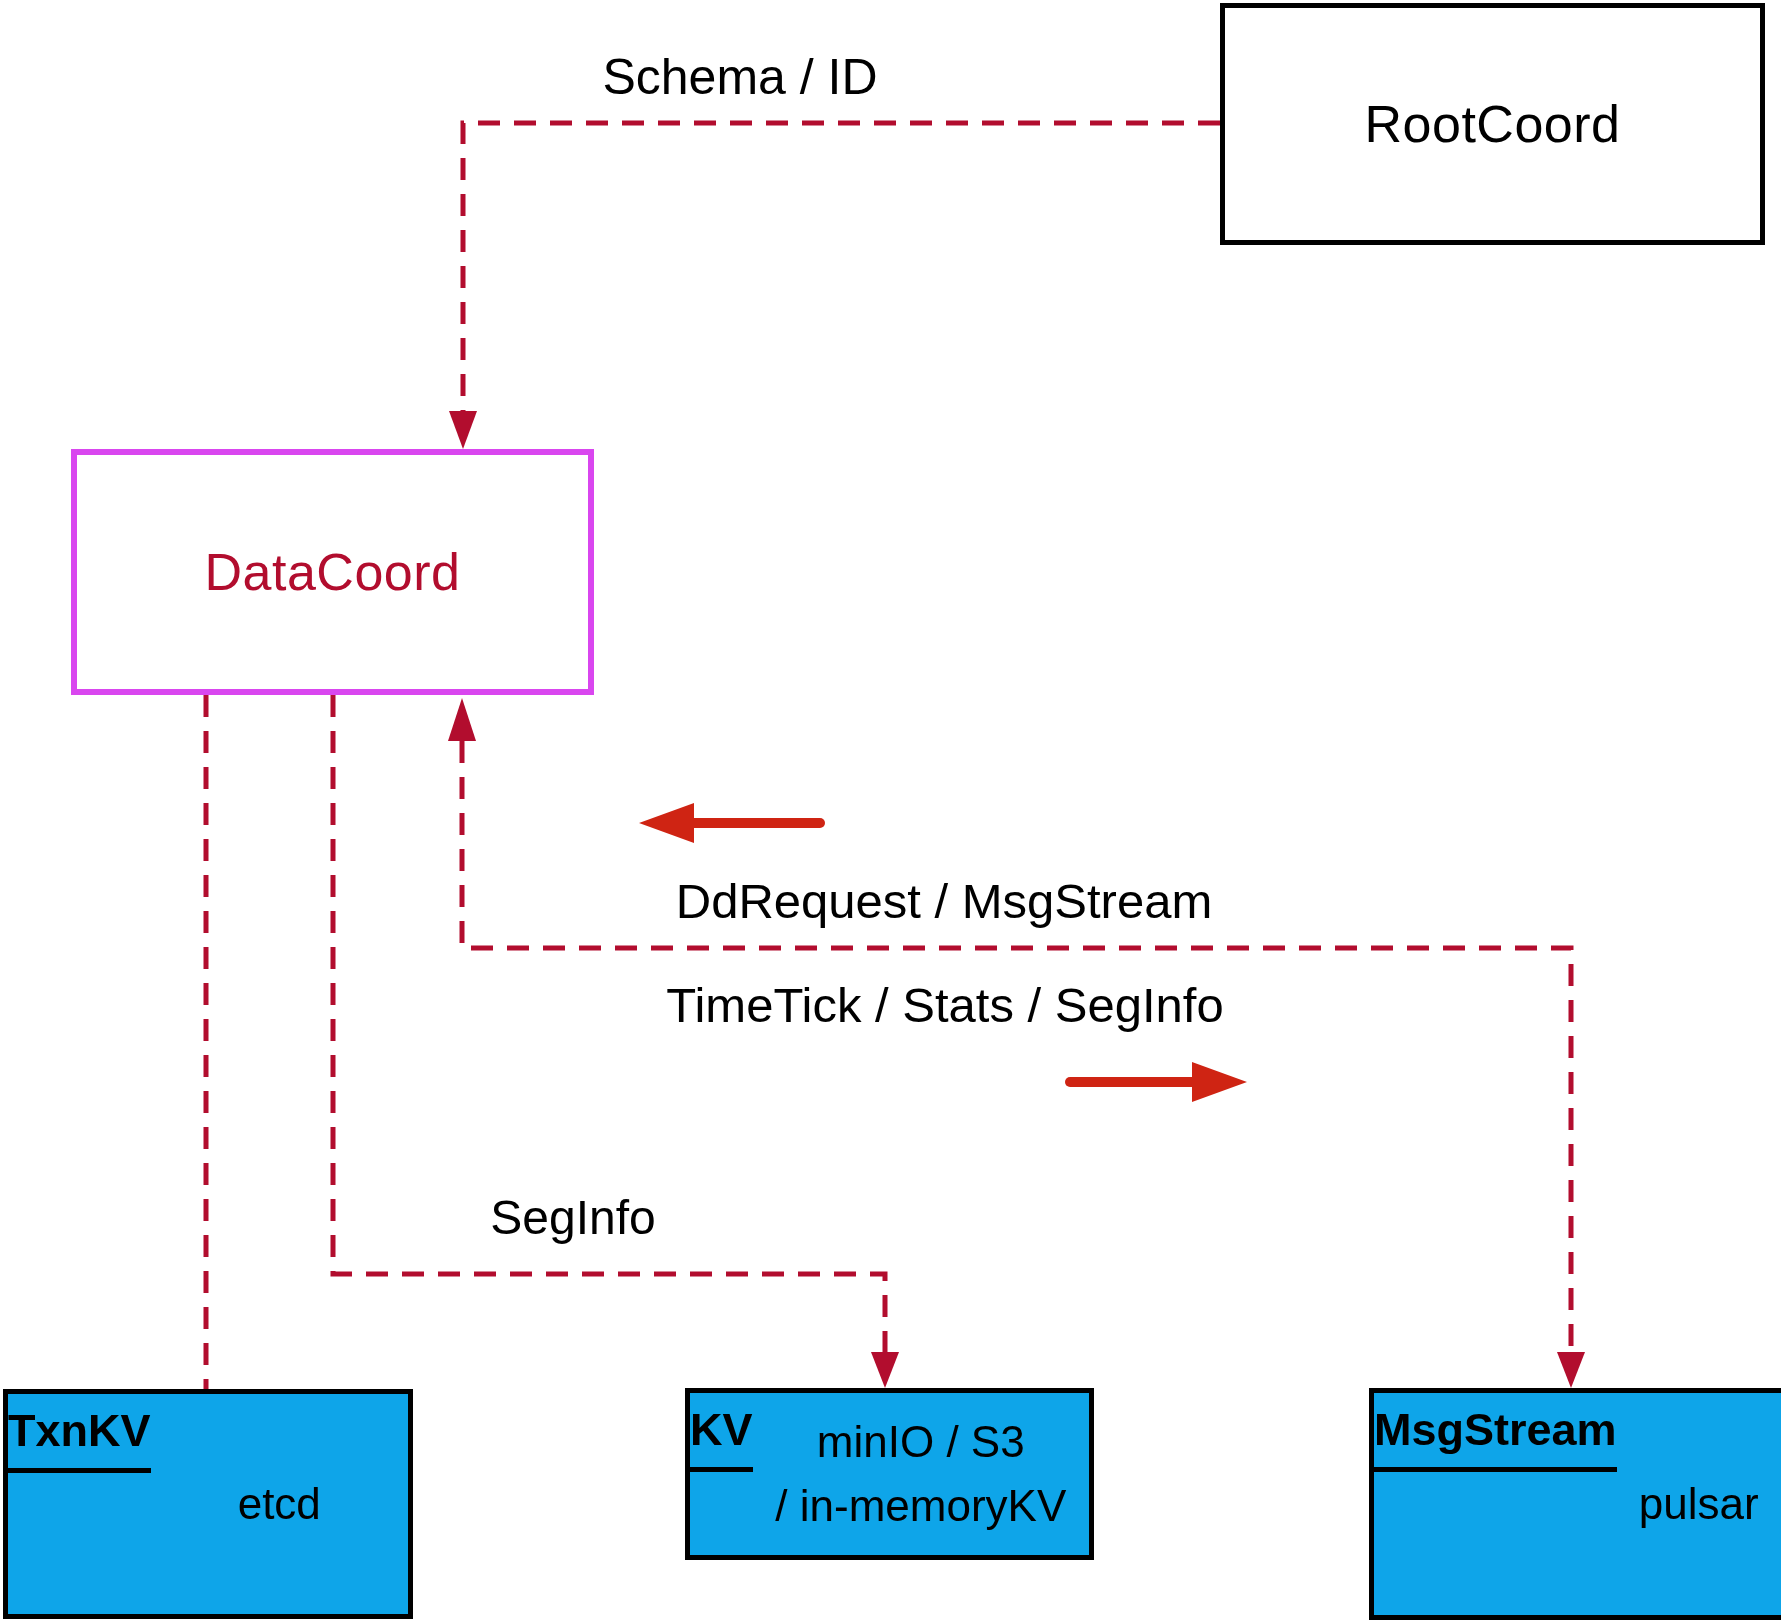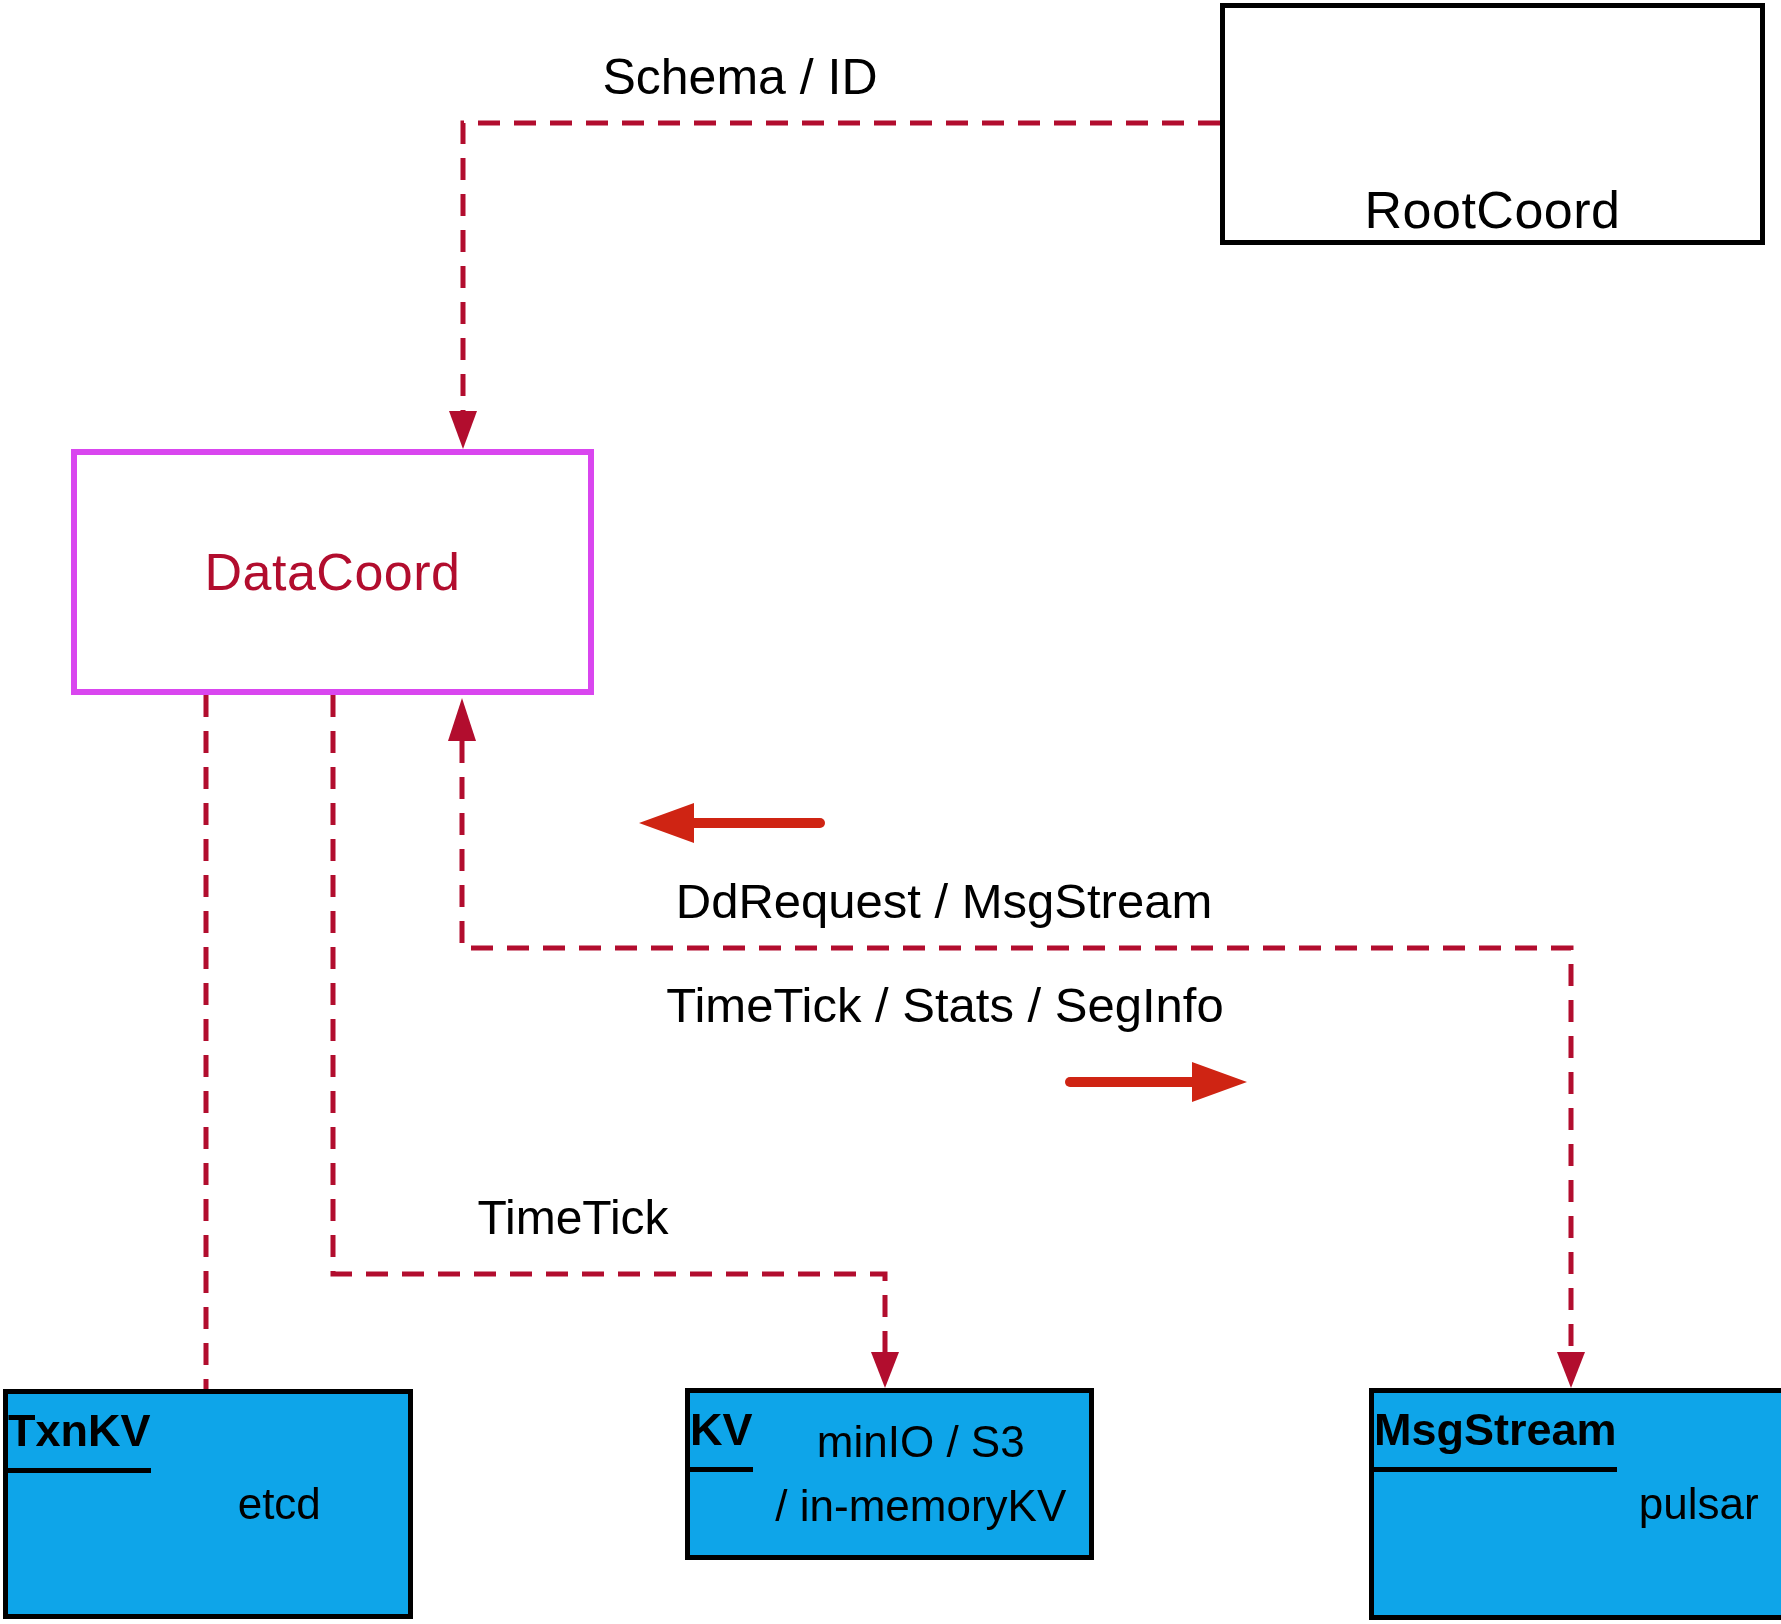--- a/index.html
+++ b/index.html
@@ -23,21 +23,21 @@
     height: 1624px;
   }
   .node {
     position: absolute;
     box-sizing: border-box;
     background: #ffffff;
     display: flex;
     align-items: center;
     justify-content: center;
   }
-  .node.black { border: 5px solid #000000; align-items: flex-end; }
+  .node.black { border: 5px solid #000000; }
   .node.red   { border: 6px solid #d946ef; }
 
   #node-rootcoord { left: 1220px; top: 3px;    width: 545px; height: 242px; }
   #node-datacoord { left: 71px;   top: 449px;  width: 523px; height: 246px; }
 
   .big-label { font-size: 52px; letter-spacing: 0.5px; }
   #node-datacoord .big-label { color: #b20d2e; }
 
   .tbl {
     position: absolute;
@@ -142,15 +142,15 @@
       <span>MsgStream</span>
     </div>
     <div class="bdy">
       <span>pulsar</span>
     </div>
   </div>
 
   <div class="edge-label" id="label-schema">Schema / ID</div>
   <div class="edge-label" id="label-ddreq">DdRequest / MsgStream</div>
   <div class="edge-label" id="label-timetick">TimeTick / Stats / SegInfo</div>
-  <div class="edge-label" id="label-binlogs">TimeTick</div>
+  <div class="edge-label" id="label-binlogs">SegInfo</div>
 
 </div>
 
 </body></html>

